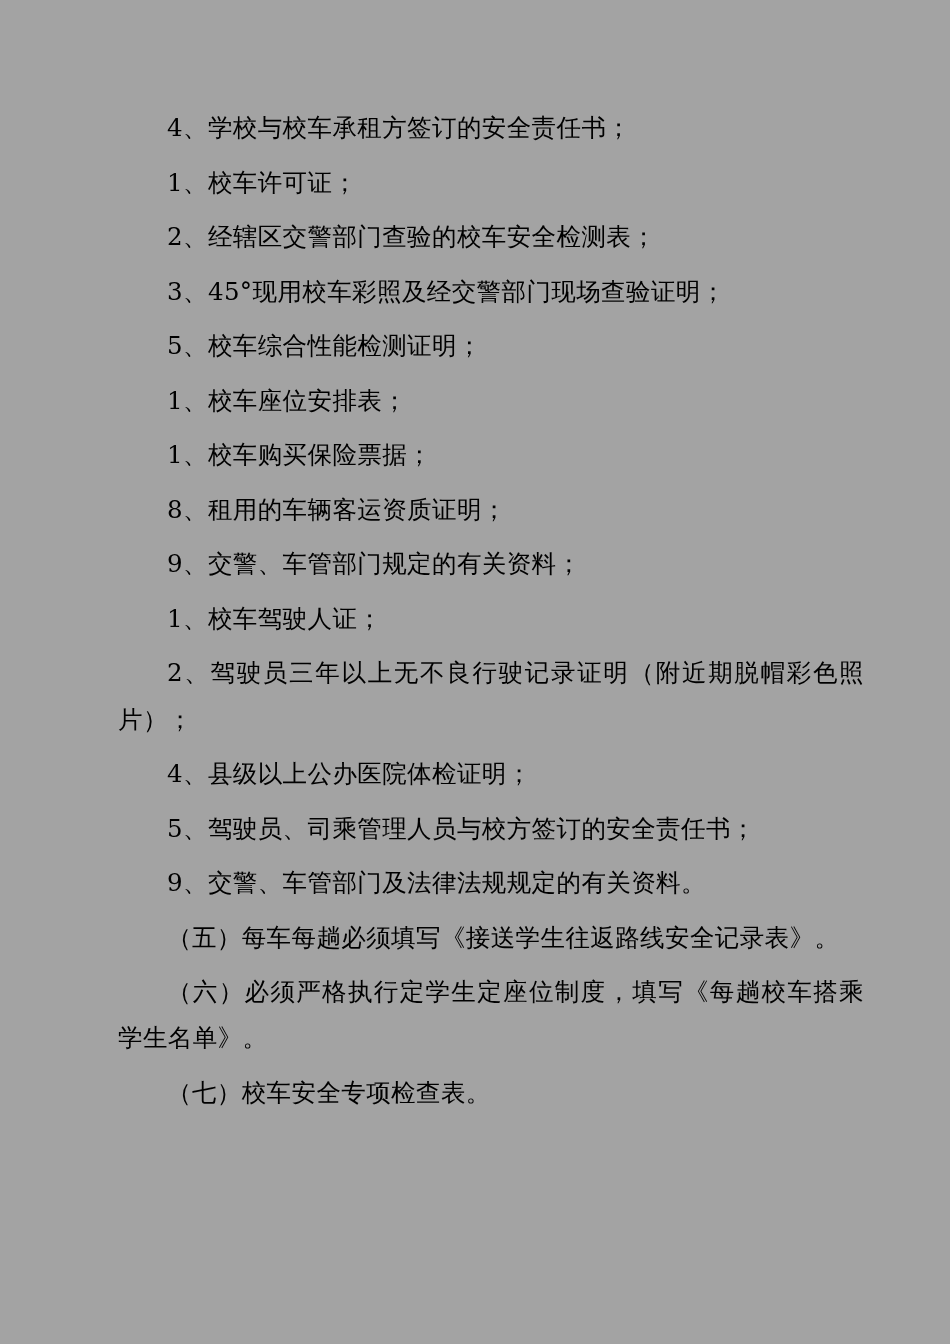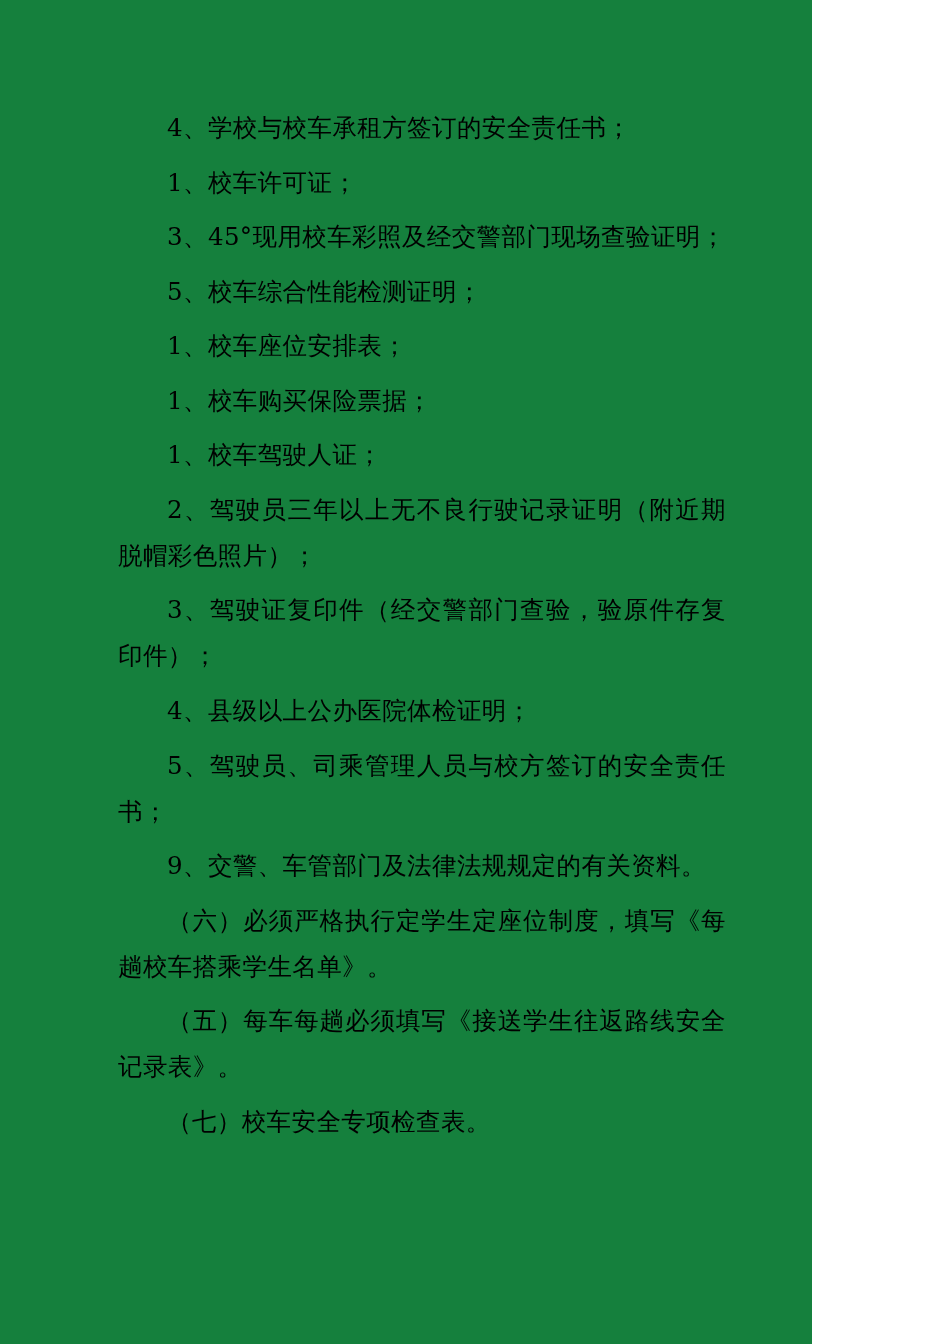--- a/index.html
+++ b/index.html
@@ -9,25 +9,25 @@
   }
   body {
     width: 950px;
     height: 1344px;
     font-family: "DejaVu Serif", "Liberation Serif", serif;
     color: #000000;
     overflow: hidden;
   }
   .page {
     position: relative;
-    width: 812px;
+    width: 950px;
     height: 1344px;
     box-sizing: border-box;
     padding: 105px 86px 0 118px;
-    background: #15803d;
+    background: #a3a3a3;
   }
   .doc-body {
     font-size: 24.5px;
     line-height: 1.88;
     letter-spacing: 0.4px;
     text-align: justify;
   }
   .para {
     margin: 0 0 8.5px 0;
     text-indent: 2em;
@@ -35,28 +35,30 @@
     word-break: break-all;
   }
 </style>
 </head>
 <body>
 
 <div class="page">
   <div class="doc-body">
     <p class="para">4、学校与校车承租方签订的安全责任书；</p>
     <p class="para">1、校车许可证；</p>
+    <p class="para">2、经辖区交警部门查验的校车安全检测表；</p>
     <p class="para">3、45°现用校车彩照及经交警部门现场查验证明；</p>
     <p class="para">5、校车综合性能检测证明；</p>
     <p class="para">1、校车座位安排表；</p>
     <p class="para">1、校车购买保险票据；</p>
+    <p class="para">8、租用的车辆客运资质证明；</p>
+    <p class="para">9、交警、车管部门规定的有关资料；</p>
     <p class="para">1、校车驾驶人证；</p>
     <p class="para">2、驾驶员三年以上无不良行驶记录证明（附近期脱帽彩色照片）；</p>
-    <p class="para">3、驾驶证复印件（经交警部门查验，验原件存复印件）；</p>
     <p class="para">4、县级以上公办医院体检证明；</p>
     <p class="para">5、驾驶员、司乘管理人员与校方签订的安全责任书；</p>
     <p class="para">9、交警、车管部门及法律法规规定的有关资料。</p>
+    <p class="para">（五）每车每趟必须填写《接送学生往返路线安全记录表》。</p>
     <p class="para">（六）必须严格执行定学生定座位制度，填写《每趟校车搭乘学生名单》。</p>
-    <p class="para">（五）每车每趟必须填写《接送学生往返路线安全记录表》。</p>
     <p class="para">（七）校车安全专项检查表。</p>
 
   </div>
 </div>
 
 </body></html>

